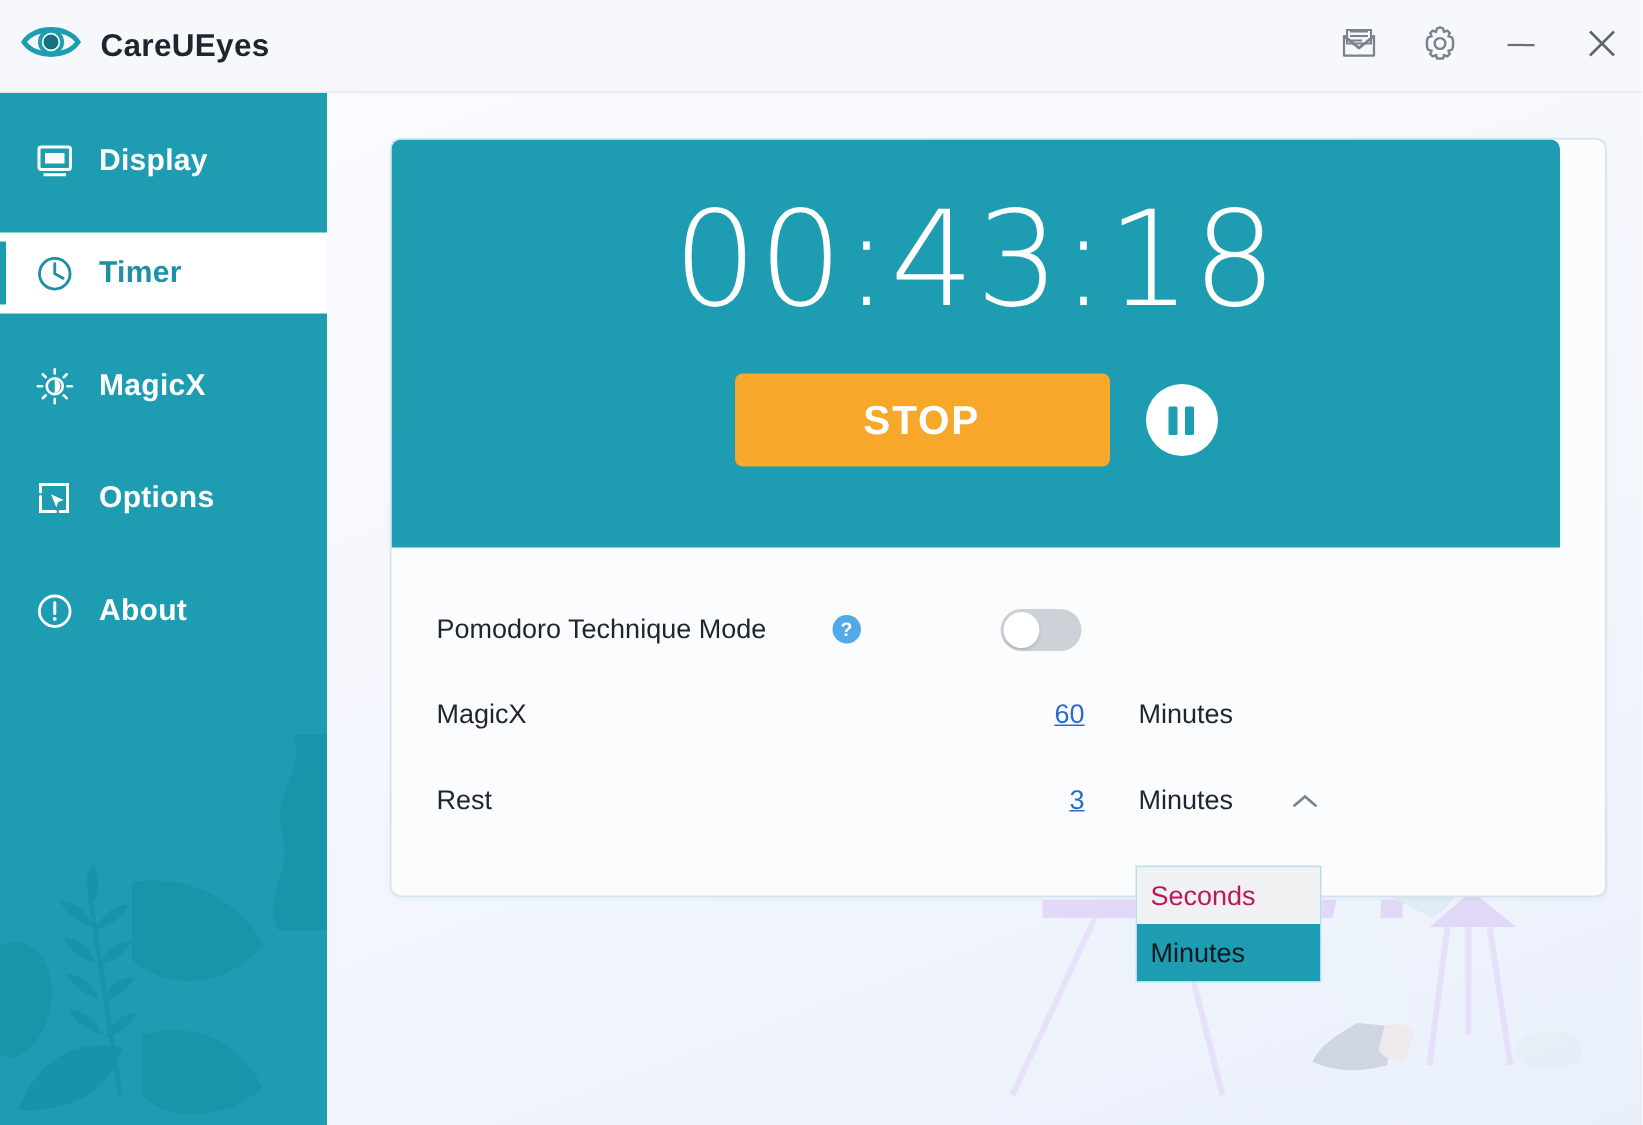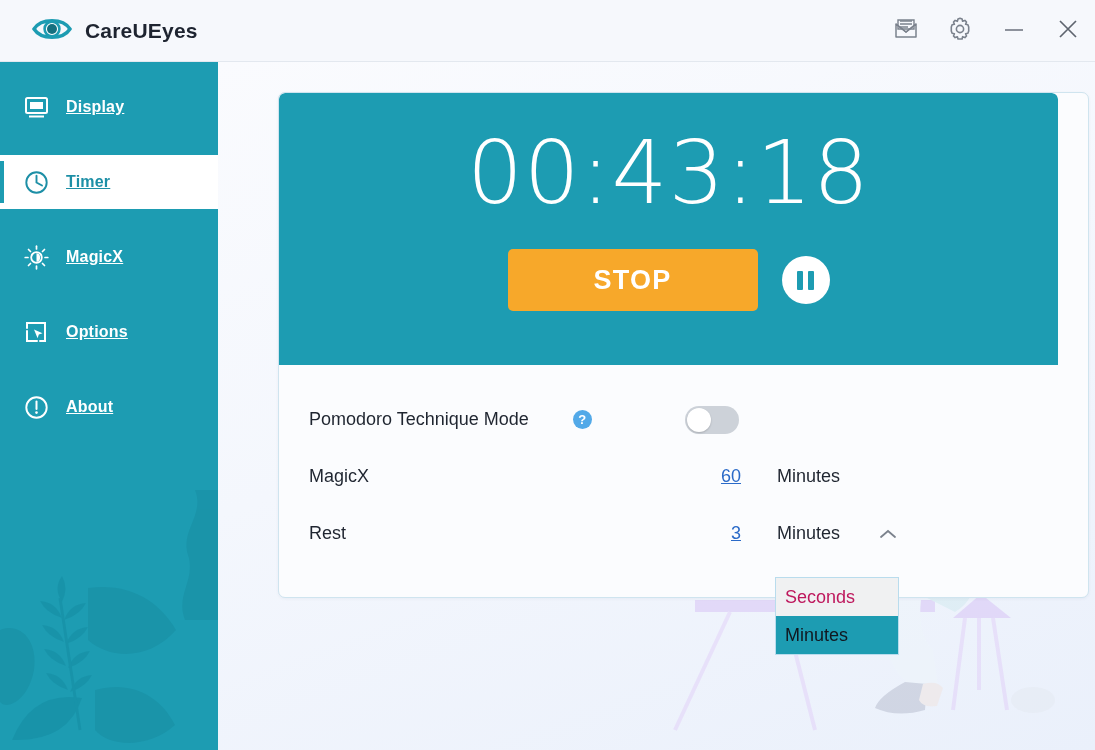--- a/index.html
+++ b/index.html
@@ -17,21 +17,21 @@
   }
 
   
   #titlebar {
     position: absolute; top: 0; left: 0;
     width: 1095px; height: 62px;
     background: #f6f8fc;
     border-bottom: 1px solid #e3e8ef;
     display: flex; align-items: center;
   }
-  #brand { display: flex; align-items: center; padding-left: 32px; }
+  #brand { display: flex; align-items: center; padding-left: 14px; }
   .brand-title {
     font-size: 21px; font-weight: bold; color: #1e2430;
     margin-left: 13px; letter-spacing: .2px;
   }
   #winbtns {
     position: absolute; right: 0; top: 0; height: 62px;
     display: flex; align-items: center;
   }
   .winbtn {
     width: 54px; height: 62px;
@@ -55,42 +55,41 @@
     padding-left: 22px;
     margin-bottom: 21px;
     cursor: pointer;
   }
   .navitem .nav-ico {
     width: 28px; height: 28px;
     display: flex; align-items: center; justify-content: center;
     margin-right: 16px;
   }
   .navitem .nav-label {
-    font-size: 16px; font-weight: bold; color: #ffffff;
+    font-size: 20px; font-weight: bold; color: #ffffff;
     letter-spacing: .2px;
-    text-decoration: underline;
   }
   .navitem.active { background: #ffffff; }
   .navitem.active .nav-label { color: #1d8fa6; }
   .navitem.active::before {
     content: ""; position: absolute; left: 0; top: 6px;
     width: 4px; height: 42px; background: #1d9cb2;
   }
 
   
   #main {
     position: absolute; left: 218px; top: 62px;
     width: 877px; height: 688px;
     background: linear-gradient(160deg,#fafbfe 0%,#f4f7fd 45%,#eaf0fb 100%);
     overflow: hidden;
   }
   #main-illus { position: absolute; right: 0; bottom: 0; width: 460px; height: 400px; opacity: .5; pointer-events: none; }
 
   #card {
-    position: absolute; left: 60px; top: 30px;
+    position: absolute; left: 42px; top: 30px;
     width: 811px; height: 506px;
     background: #fbfcfe;
     border: 1px solid #cfe4ef;
     border-radius: 7px;
     overflow: visible;
     box-shadow: 0 1px 3px rgba(60,90,120,.06);
   }
   #card-inner {
     position: absolute; left: 0; top: 0;
     width: 779px; height: 504px;

